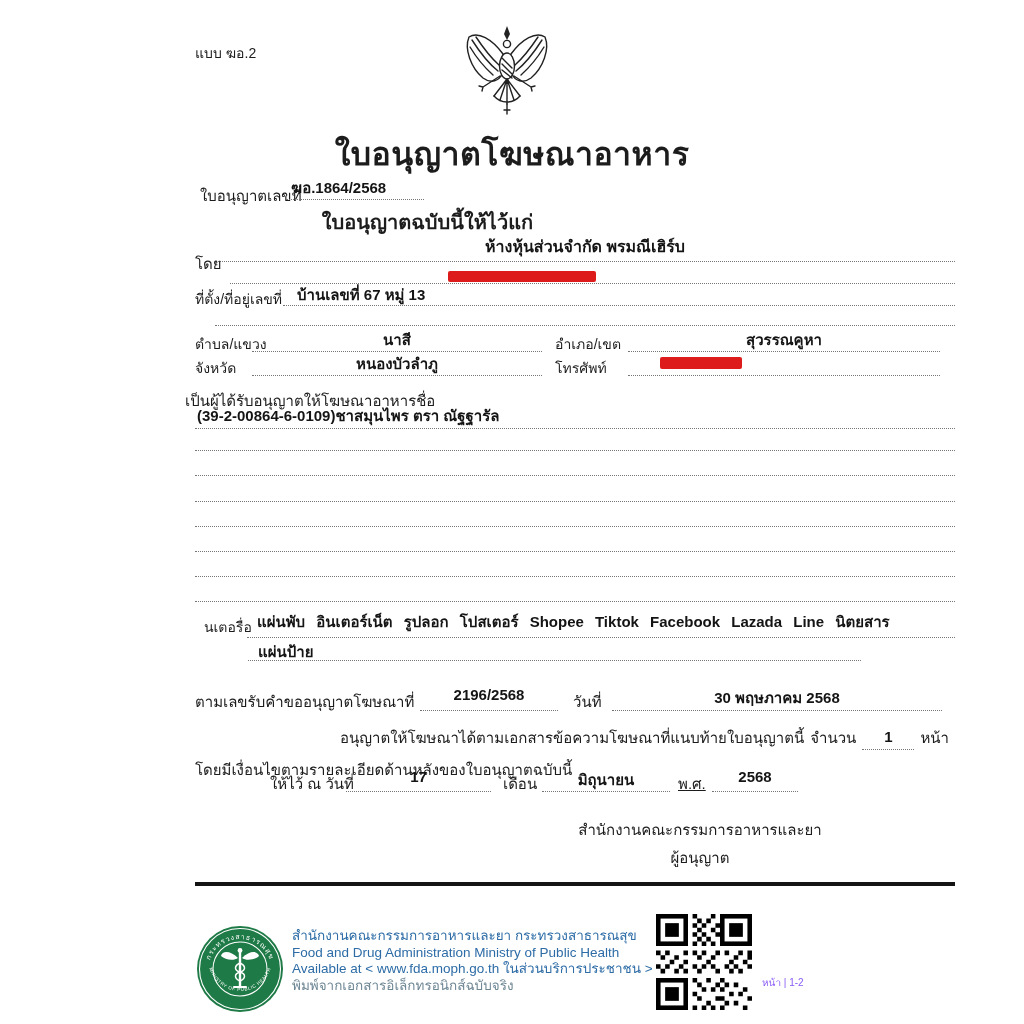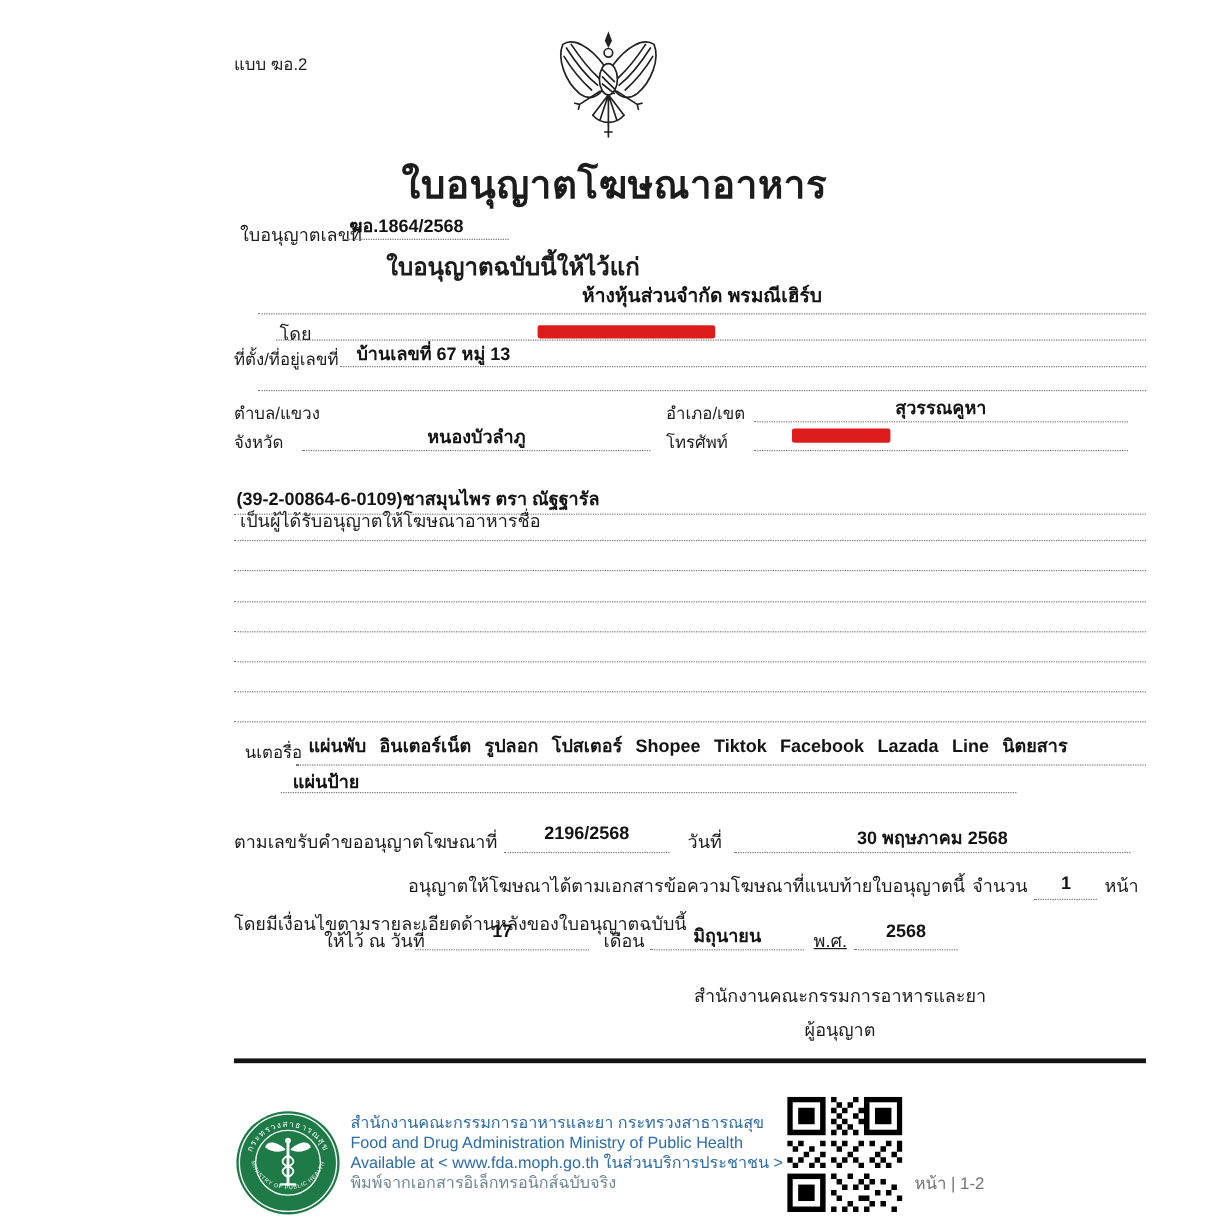--- a/index.html
+++ b/index.html
@@ -12,21 +12,21 @@
   .center{text-align:center;}
   .title{font-size:32px;font-weight:bold;letter-spacing:.5px;}
   .h2{font-size:20px;font-weight:bold;}
   .seg{position:absolute;border-bottom:1px dotted #767676;font-size:15px;}
   .redbar{position:absolute;background:#DE1B1B;border-radius:2px;}
   .blank{position:absolute;border-bottom:1px dotted #767676;height:0;}
   .media1{word-spacing:7px;text-align:right;}
   .footer-line{font-size:13.5px;line-height:16.5px;color:#2D6CA6;}
   .footer-line.muted{color:#6E8795;}
   .hrule{position:absolute;background:#141414;}
-  .pagelabel{font-size:14px;color:#737373;}
+  .pagelabel{font-size:10px;color:#8b5cf6;}
   .flexrow{display:flex;align-items:flex-end;gap:6px;font-size:15px;white-space:nowrap;}
   .inline-seg{display:inline-block;border-bottom:1px dotted #767676;text-align:center;}
 </style>
 </head>
 <body>
 
 <div class="page">
 
   <div class="abs fs14" style="left:195px;top:42px;">แบบ ฆอ.2</div>
 
@@ -68,62 +68,65 @@
   <div class="seg" style="left:286px;top:176px;width:138px;height:23px;text-align:left;">
     <span class="b" style="padding-left:5px;">ฆอ.1864/2568</span>
   </div>
 
   <div class="abs center h2" style="left:0;width:855px;top:206px;">ใบอนุญาตฉบับนี้ให้ไว้แก่</div>
 
   <div class="seg center" style="left:215px;top:234px;width:740px;height:27px;font-size:16px;">
     <span class="b">ห้างหุ้นส่วนจำกัด พรมณีเฮิร์บ</span>
   </div>
 
-  <div class="abs fs15" style="left:195px;top:266px;margin-left:38px;">โดย</div>
+  <div class="abs fs15" style="left:195px;top:252px;">โดย</div>
   <div class="seg" style="left:230px;top:262px;width:725px;height:21px;"></div>
   <div class="redbar" style="left:448px;top:271px;width:148px;height:11px;"></div>
 
   <div class="abs fs14" style="left:195px;top:288px;">ที่ตั้ง/ที่อยู่เลขที่</div>
   <div class="seg" style="left:283px;top:283px;width:672px;height:22px;">
     <span class="b" style="padding-left:14px;">บ้านเลขที่ 67 หมู่ 13</span>
   </div>
   <div class="blank" style="left:215px;top:325px;width:740px;"></div>
 
   <div class="abs fs14" style="left:195px;top:333px;">ตำบล/แขวง</div>
+  <div class="seg center" style="left:252px;top:328px;width:290px;height:23px;">
+    <span class="b">นาสี</span>
+  </div>
   <div class="abs fs14" style="left:555px;top:333px;">อำเภอ/เขต</div>
   <div class="seg center" style="left:628px;top:328px;width:312px;height:23px;">
     <span class="b">สุวรรณคูหา</span>
   </div>
 
   <div class="abs fs14" style="left:195px;top:357px;">จังหวัด</div>
   <div class="seg center" style="left:252px;top:352px;width:290px;height:23px;">
     <span class="b">หนองบัวลำภู</span>
   </div>
   <div class="abs fs14" style="left:555px;top:357px;">โทรศัพท์</div>
   <div class="seg" style="left:628px;top:352px;width:312px;height:23px;"></div>
   <div class="redbar" style="left:660px;top:357px;width:82px;height:12px;"></div>
 
-  <div class="abs fs15" style="left:200px;top:389px;margin-top:33px;">เป็นผู้ได้รับอนุญาตให้โฆษณาอาหารชื่อ</div>
+  <div class="abs fs15" style="left:185px;top:389px;">เป็นผู้ได้รับอนุญาตให้โฆษณาอาหารชื่อ</div>
   <div class="seg" style="left:195px;top:404px;width:760px;height:24px;">
     <span class="b" style="padding-left:2px;">(39-2-00864-6-0109)ชาสมุนไพร ตรา ณัฐฐารัล</span>
   </div>
 
   <div class="blank" style="left:195px;top:450px;width:760px;"></div>
   <div class="blank" style="left:195px;top:475px;width:760px;"></div>
   <div class="blank" style="left:195px;top:501px;width:760px;"></div>
   <div class="blank" style="left:195px;top:526px;width:760px;"></div>
   <div class="blank" style="left:195px;top:551px;width:760px;"></div>
   <div class="blank" style="left:195px;top:576px;width:760px;"></div>
   <div class="blank" style="left:195px;top:601px;width:760px;"></div>
 
   <div class="abs fs14" style="left:204px;top:616px;">นเตอรื่อ</div>
   <div class="seg" style="left:247px;top:610px;width:708px;height:27px;">
     <span class="b media1" style="padding-left:10px;">แผ่นพับ อินเตอร์เน็ต รูปลอก โปสเตอร์ Shopee Tiktok Facebook Lazada Line นิตยสาร</span>
   </div>
-  <div class="seg" style="left:234px;top:640px;width:613px;height:20px;">
+  <div class="seg" style="left:248px;top:640px;width:613px;height:20px;">
     <span class="b" style="padding-left:10px;">แผ่นป้าย</span>
   </div>
 
   <div class="abs fs15" style="left:195px;top:690px;">ตามเลขรับคำขออนุญาตโฆษณาที่</div>
   <div class="seg center" style="left:420px;top:686px;width:138px;height:24px;">
     <span class="b">2196/2568</span>
   </div>
   <div class="abs fs15" style="left:573px;top:690px;">วันที่</div>
   <div class="seg center" style="left:612px;top:686px;width:330px;height:24px;">
     <span class="b">30 พฤษภาคม 2568</span>

